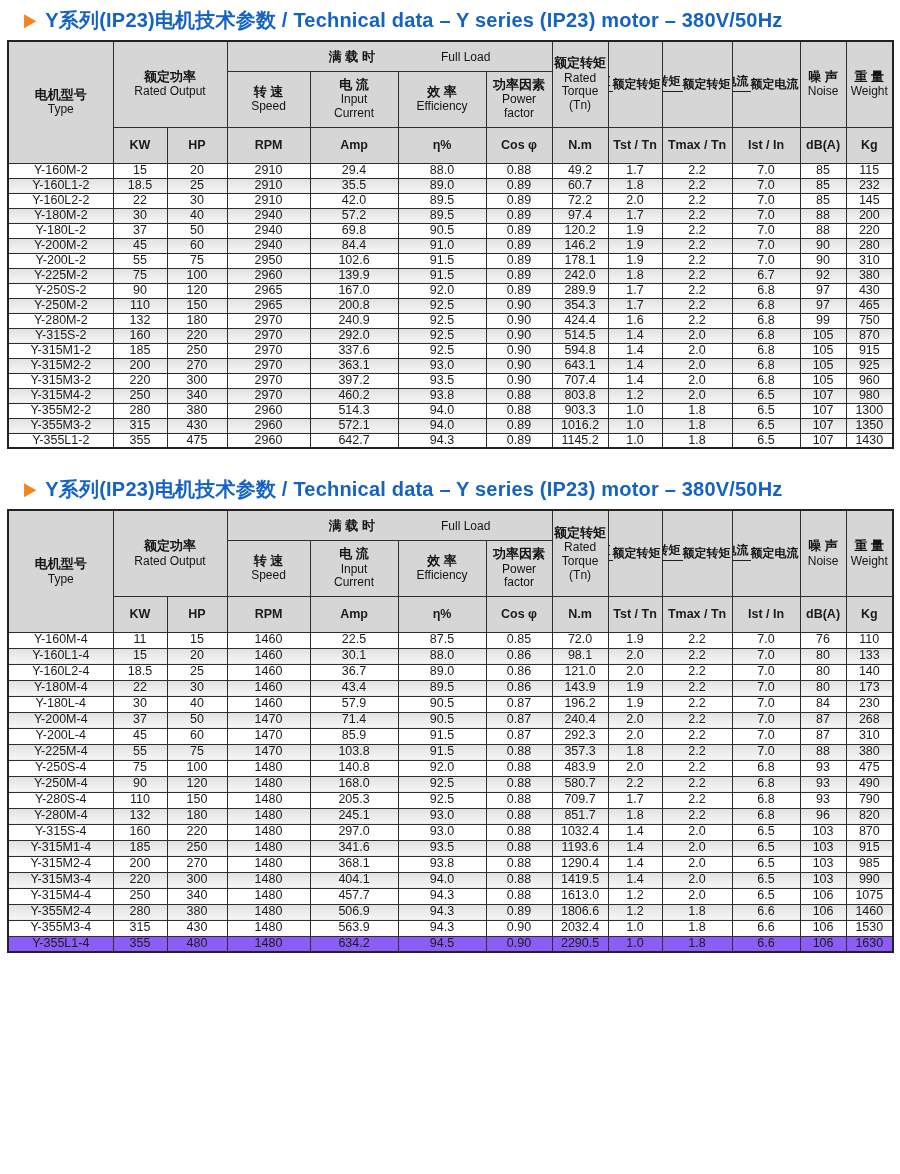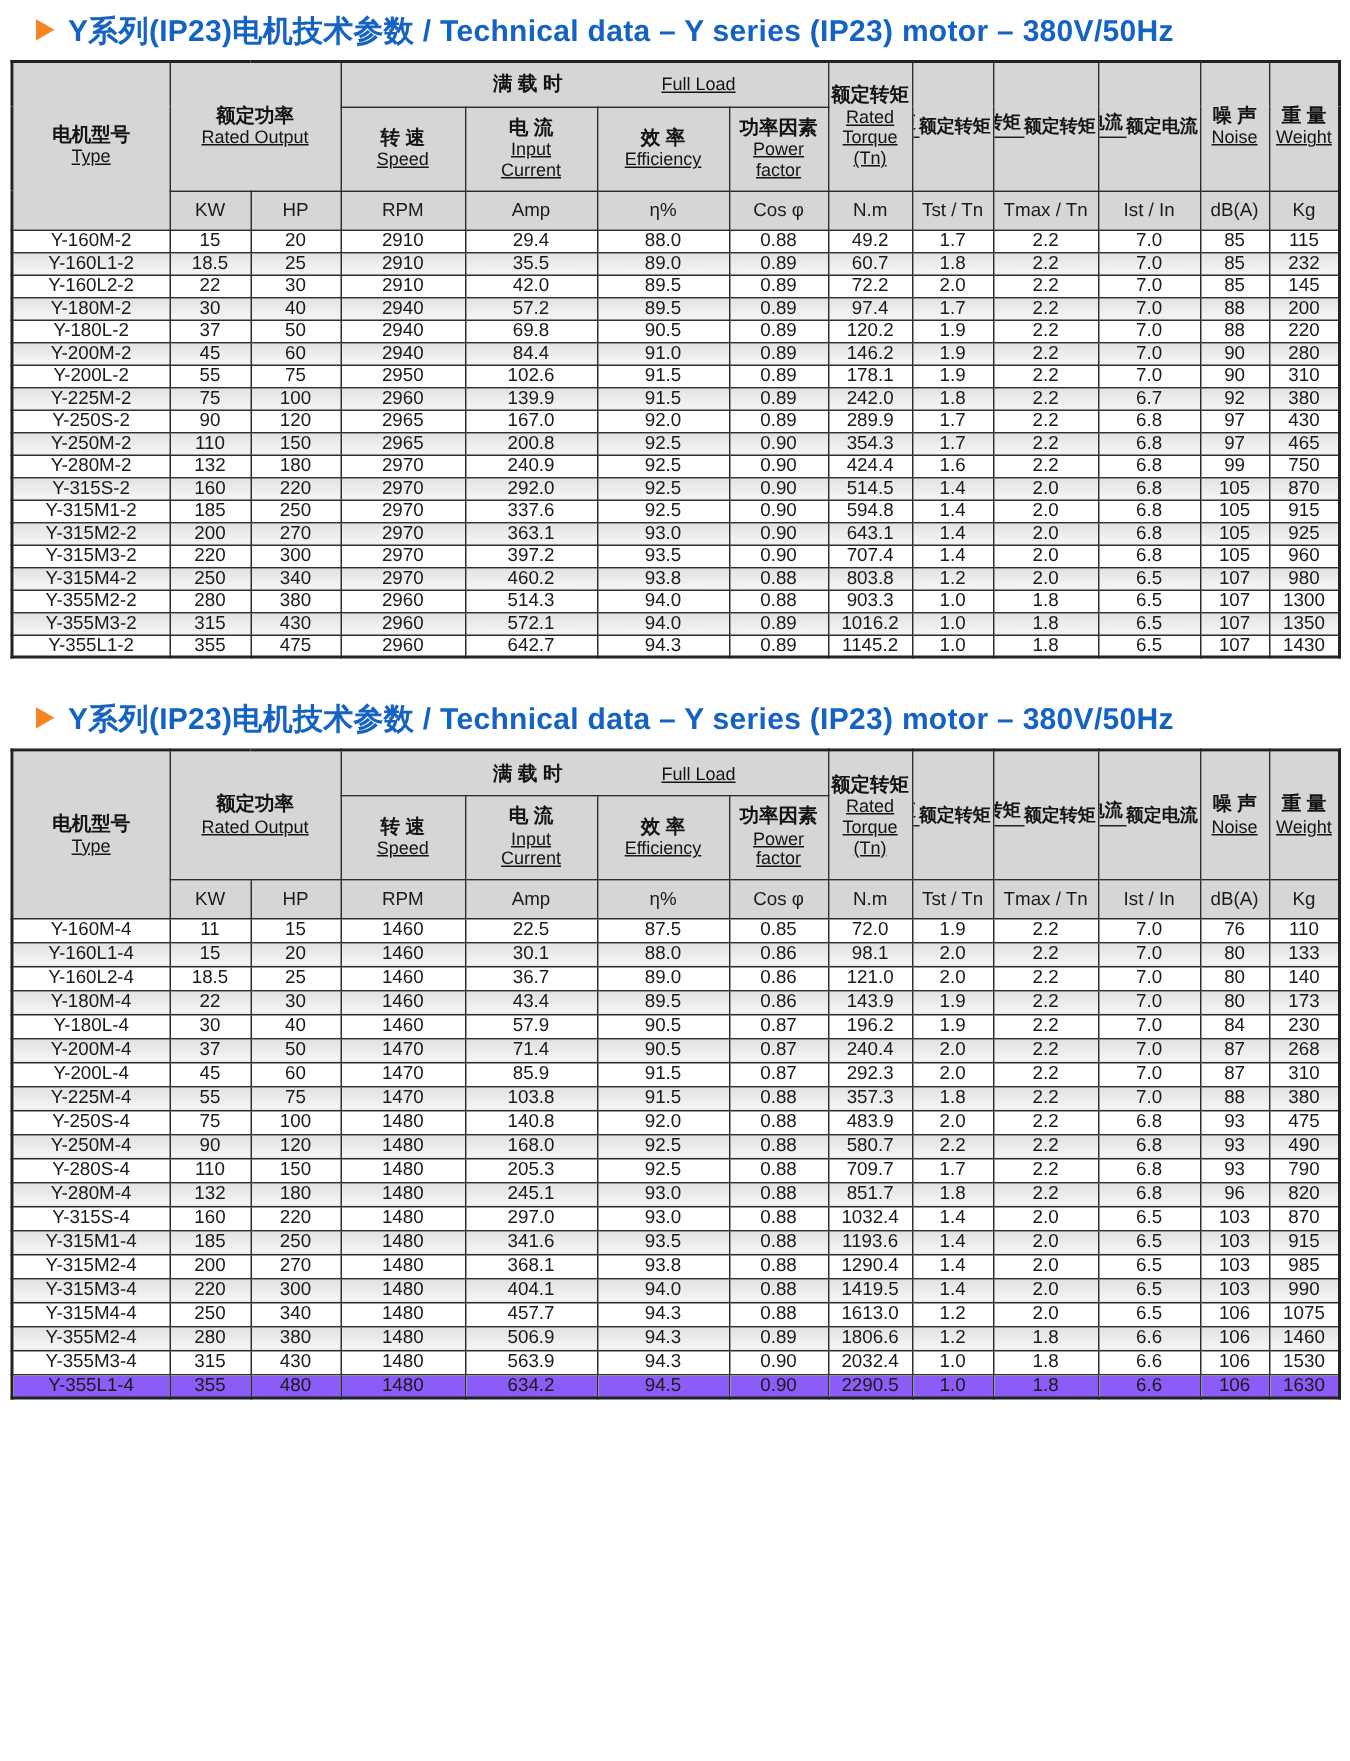--- a/index.html
+++ b/index.html
@@ -35,33 +35,33 @@
   table.sheet td{
     border:1px solid #2e2e2e;
     text-align:center;vertical-align:middle;
     color:#1b1b1b;
     padding:0 1px;
     overflow:hidden;
   }
   thead td{background:#d6d6d6;}
   .hr1{height:30px;}
   .hr2{height:56px;}
-  .hr3{height:26px;}
+  .hr3{height:36px;font-weight:bold;}
   #t0 tbody tr{height:15px;}
   #t1 tbody tr{height:16px;}
   tbody td{font-size:12.5px;line-height:1.1;background:#fff;}
   #t0 tbody tr:nth-child(even) td,
   #t1 tbody tr:nth-child(even) td{
     background:linear-gradient(180deg,#e1e1e1 0%,#f4f4f4 90%);
   }
   
   #t1 tbody tr:nth-child(20) td{background:#8b5cf6;}
 
   .zh{display:block;font-size:13px;font-weight:600;color:#141414;line-height:1.25;white-space:nowrap;}
-  .en{display:block;font-size:12px;font-weight:400;color:#141414;line-height:1.15;white-space:nowrap;text-decoration:underline;}
+  .en{display:block;font-size:12px;font-weight:400;color:#141414;line-height:1.15;white-space:nowrap;}
   .units td{font-size:12.5px;color:#1b1b1b;}
 
   .fullload-cell .inline{display:inline-flex;align-items:baseline;gap:26px;}
   .fullload-cell .zh,.fullload-cell .en{display:inline;margin-left:40px;}
 
   .frac{display:flex;flex-direction:row;align-items:center;justify-content:flex-end;}
   .frac .fr-top{
     display:block;font-size:12px;font-weight:600;color:#141414;line-height:1.2;
     border-bottom:1.5px solid #222;padding:0 2px 3px;margin-bottom:3px;white-space:nowrap;
   }

